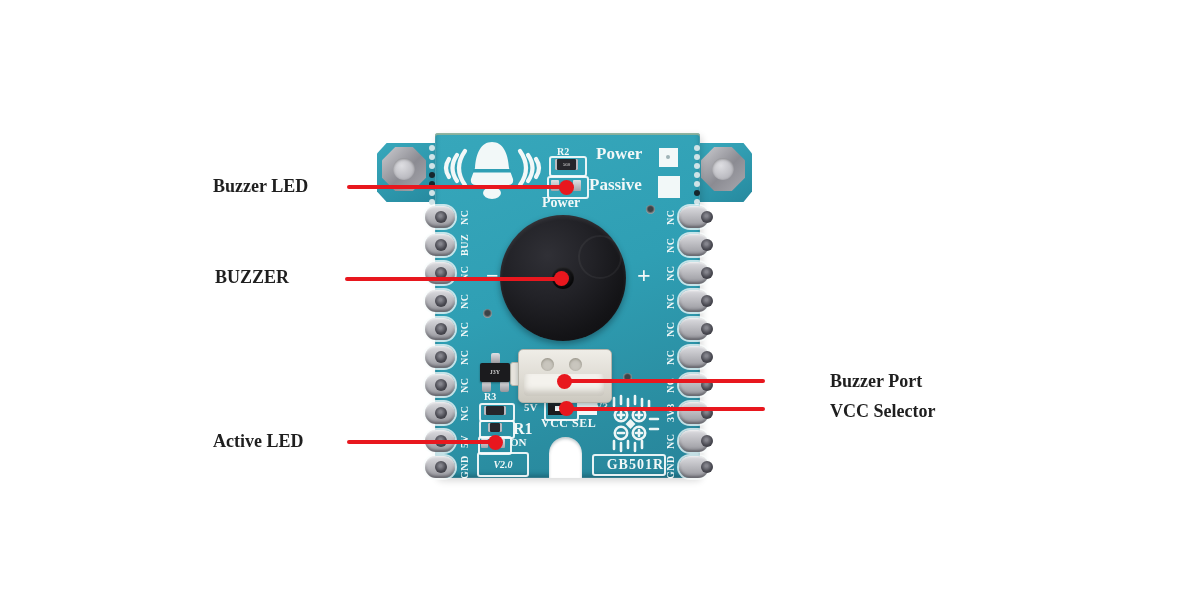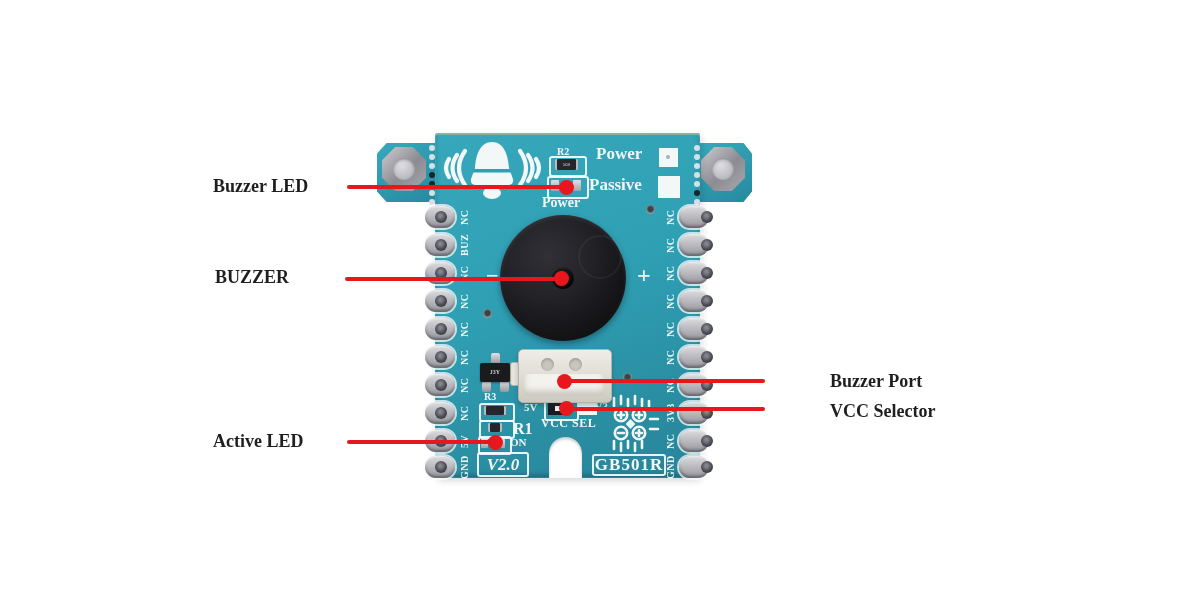--- a/index.html
+++ b/index.html
@@ -208,22 +208,22 @@
       <path d="M12 42 H18"></path>
         <path d="M33 39 V45 M30 42 H36"></path>
       <path d="M8 15 V7 M15 13 V5 M22 15 V8 M29 13 V5 M36 15 V8 M43 18 V10"></path>
       <path d="M8 50 V58 M15 52 V60 M22 50 V57 M29 52 V60 M36 50 V57"></path>
       <path d="M44 28 H52 M44 38 H52"></path>
     </g>
     <rect x="21" y="29.5" width="7" height="7" transform="rotate(45 24.5 33)" fill="#eef6f6"></rect>
   </svg>
 
   <div class="slot"></div>
-  <div class="badge" style="left:477px;top:452px;width:48px;height:21px;font-style:italic;font-size:17px;line-height:21px;">V2.0</div>
-  <div class="badge" style="left:592px;top:454px;width:70px;height:18px;font-size:17px;line-height:18px;letter-spacing:1px;">GB501R</div>
+  <div class="badge" style="left:477px;top:452px;width:48px;height:21px;font-style:italic;font-size:10px;line-height:21px;">V2.0</div>
+  <div class="badge" style="left:592px;top:454px;width:70px;height:18px;font-size:14px;line-height:18px;letter-spacing:1px;text-align:right;">GB501R</div>
 
   <div class="pin left" style="top:206px;">
       <div class="pad">
         <div class="hole"></div>
       </div>
       <span class="pin-label">NC</span>
     </div>
   <div class="pin left" style="top:234px;">
       <div class="pad">
         <div class="hole"></div>

